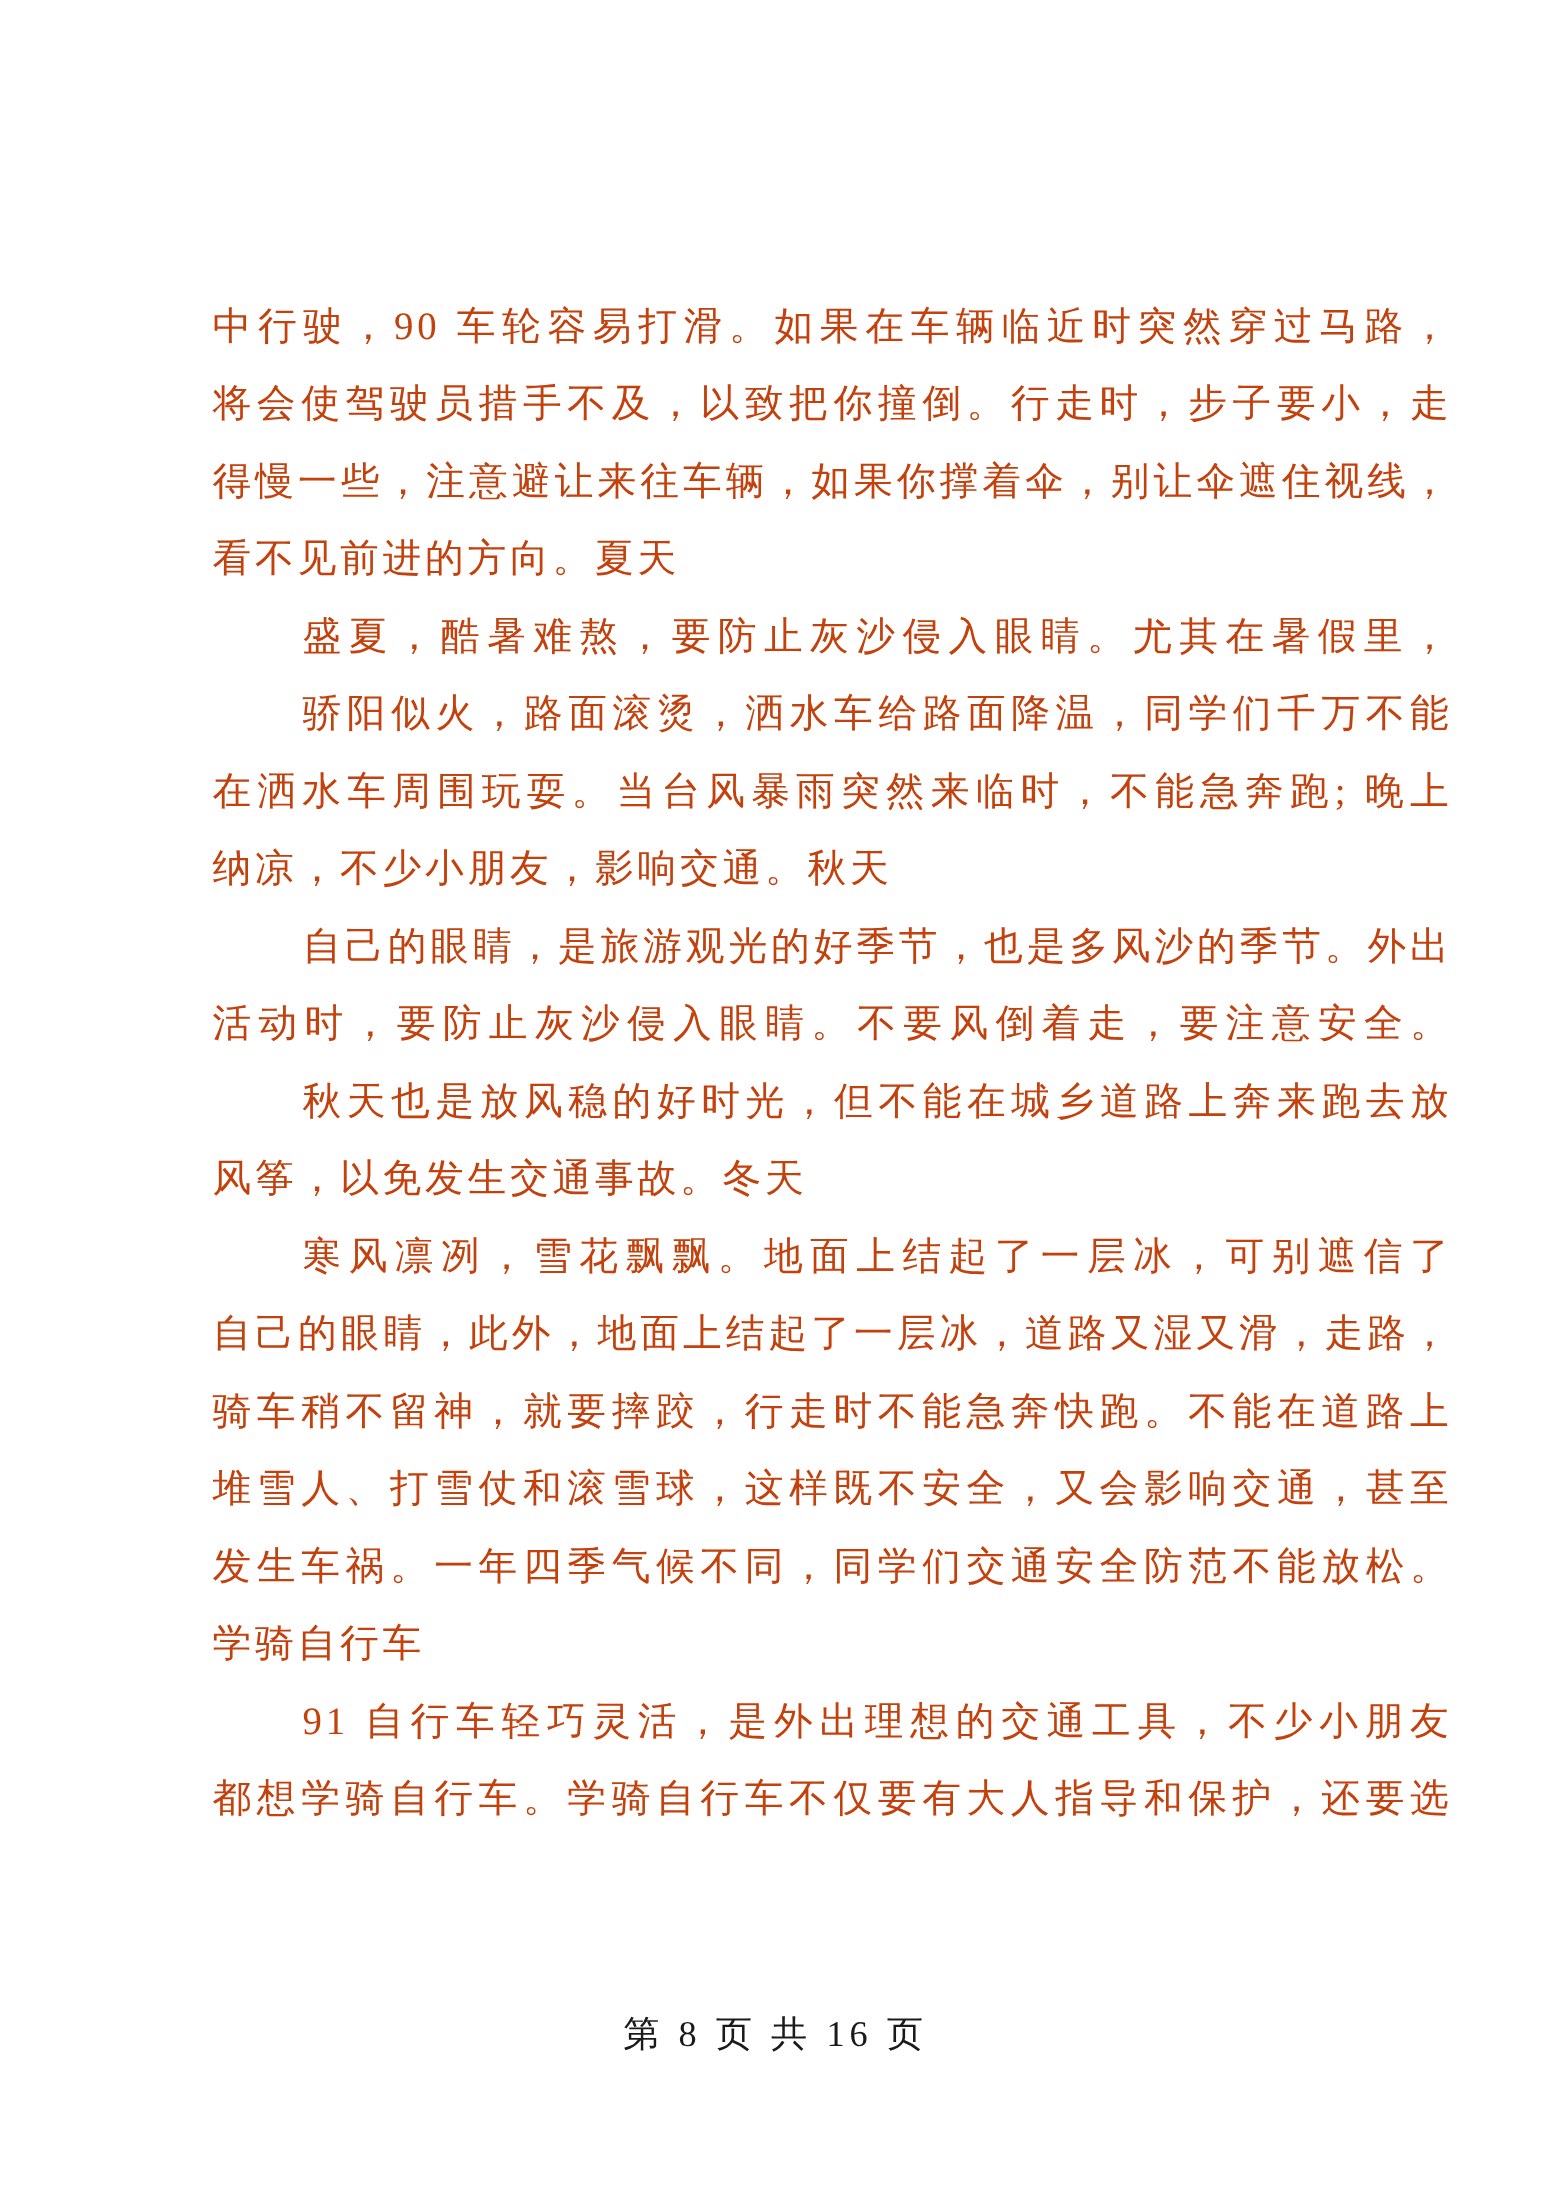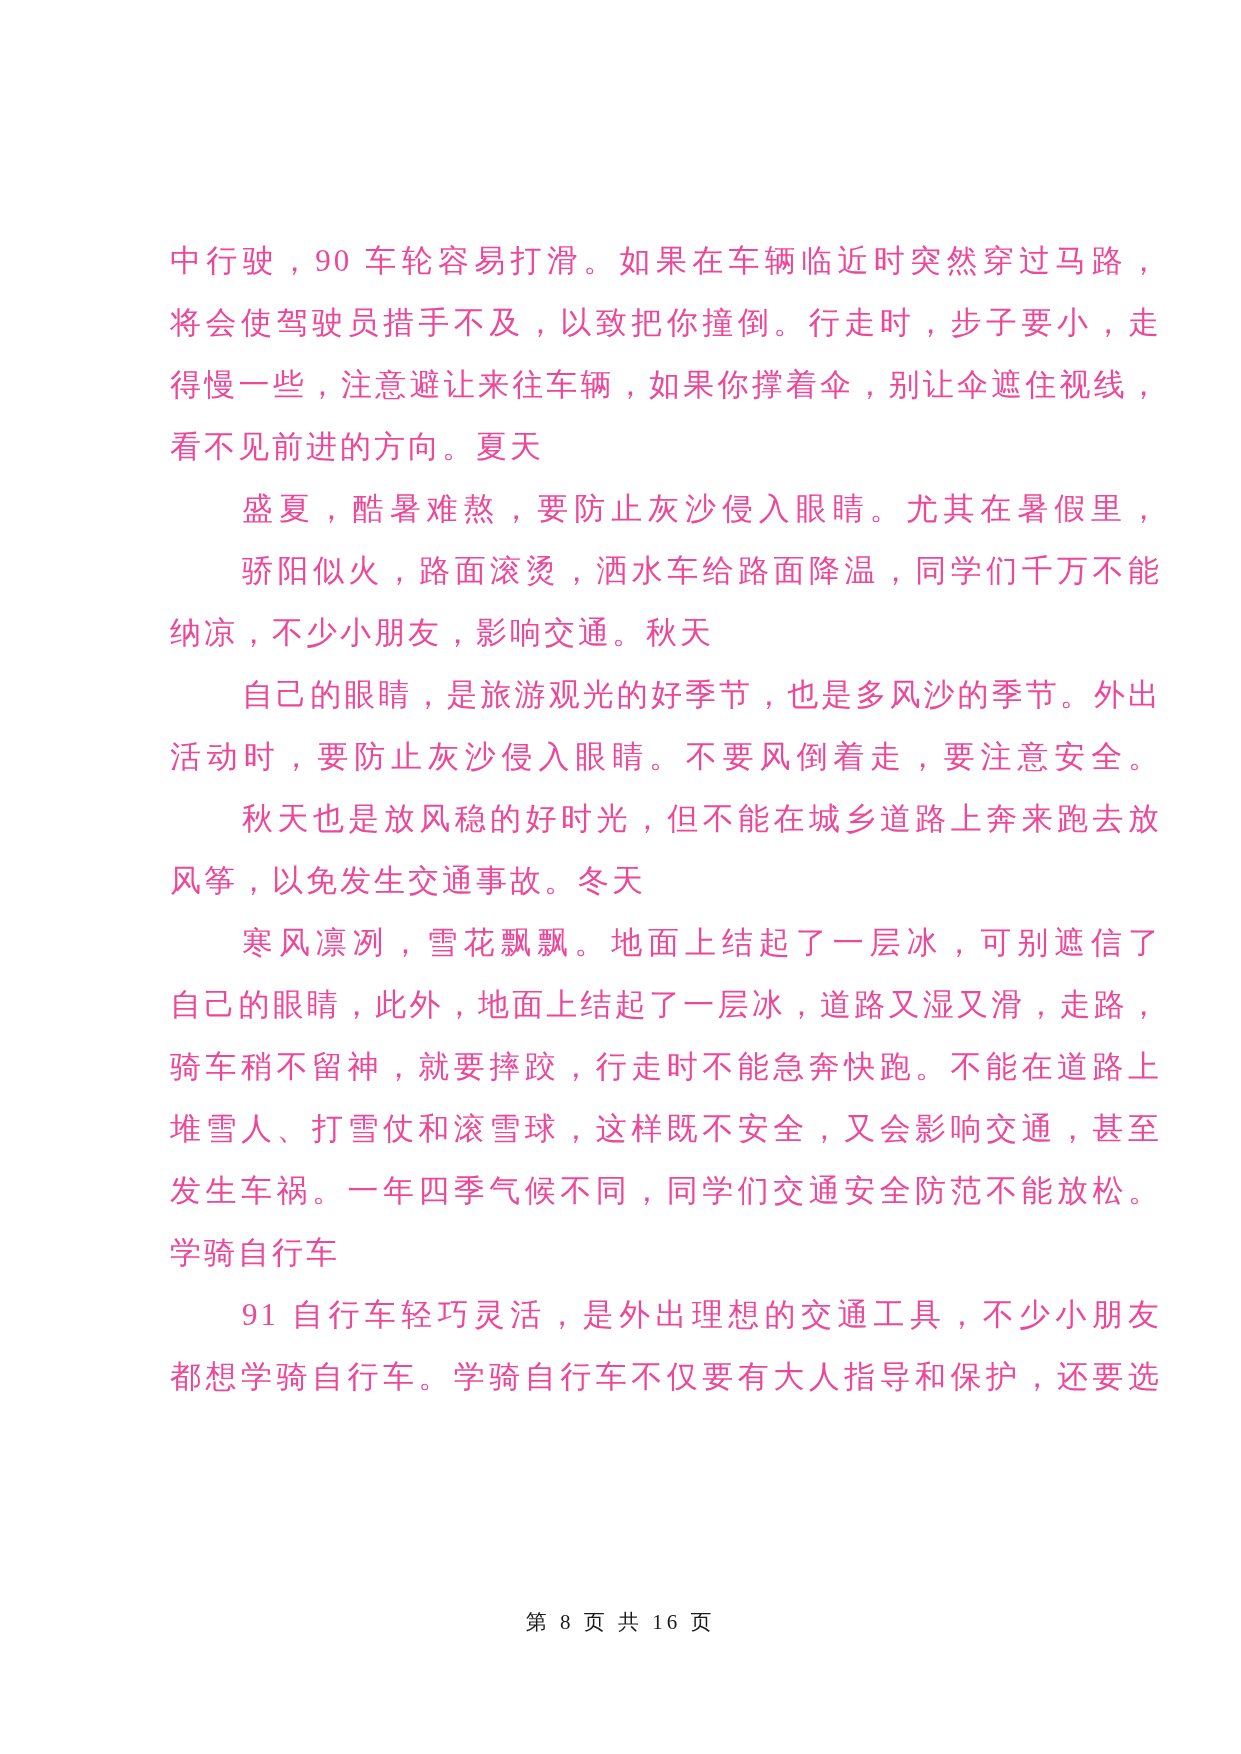--- a/index.html
+++ b/index.html
@@ -20,56 +20,57 @@
     position: absolute;
     left: 170px;
     top: 230px;
     width: 992px;
   }
   .doc-line {
     height: 62px;
     line-height: 62px;
     font-size: 31px;
     letter-spacing: 3px;
-    color: #ec4899;
+    color: #c2410c;
     text-justify: inter-character;
   }
   .doc-line.justify {
     text-align: justify;
     text-align-last: justify;
   }
   .doc-line.left {
     text-align: center;
     text-align-last: left;
   }
   .doc-line.indent {
     text-indent: 72px;
   }
   .page-footer {
     position: absolute;
     left: 0;
     top: 1608px;
     width: 100%;
     text-align: center;
-    font-size: 21px;
+    font-size: 29px;
     letter-spacing: 4px;
     color: #1a1a1a;
   }
 </style>
 </head>
 <body>
 
 <div class="page">
   <div class="doc-body">
       <div class="doc-line justify">中行驶，90 车轮容易打滑。如果在车辆临近时突然穿过马路，</div>
       <div class="doc-line justify">将会使驾驶员措手不及，以致把你撞倒。行走时，步子要小，走</div>
       <div class="doc-line justify">得慢一些，注意避让来往车辆，如果你撑着伞，别让伞遮住视线，</div>
       <div class="doc-line left">看不见前进的方向。夏天</div>
       <div class="doc-line justify indent">盛夏，酷暑难熬，要防止灰沙侵入眼睛。尤其在暑假里，</div>
       <div class="doc-line justify indent">骄阳似火，路面滚烫，洒水车给路面降温，同学们千万不能</div>
+      <div class="doc-line justify">在洒水车周围玩耍。当台风暴雨突然来临时，不能急奔跑; 晚上</div>
       <div class="doc-line left">纳凉，不少小朋友，影响交通。秋天</div>
       <div class="doc-line justify indent">自己的眼睛，是旅游观光的好季节，也是多风沙的季节。外出</div>
       <div class="doc-line justify">活动时，要防止灰沙侵入眼睛。不要风倒着走，要注意安全。</div>
       <div class="doc-line justify indent">秋天也是放风稳的好时光，但不能在城乡道路上奔来跑去放</div>
       <div class="doc-line left">风筝，以免发生交通事故。冬天</div>
       <div class="doc-line justify indent">寒风凛冽，雪花飘飘。地面上结起了一层冰，可别遮信了</div>
       <div class="doc-line justify">自己的眼睛，此外，地面上结起了一层冰，道路又湿又滑，走路，</div>
       <div class="doc-line justify">骑车稍不留神，就要摔跤，行走时不能急奔快跑。不能在道路上</div>
       <div class="doc-line justify">堆雪人、打雪仗和滚雪球，这样既不安全，又会影响交通，甚至</div>
       <div class="doc-line justify">发生车祸。一年四季气候不同，同学们交通安全防范不能放松。</div>

